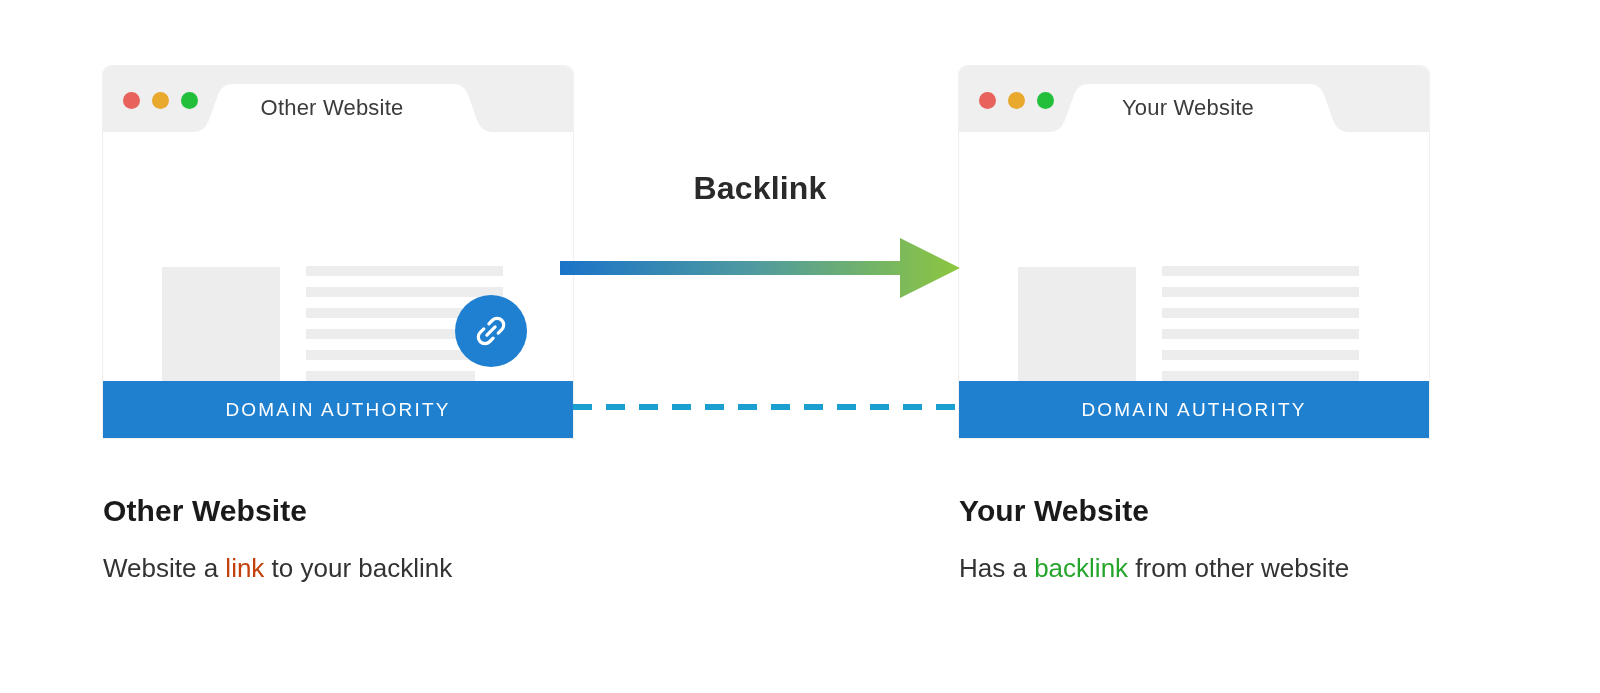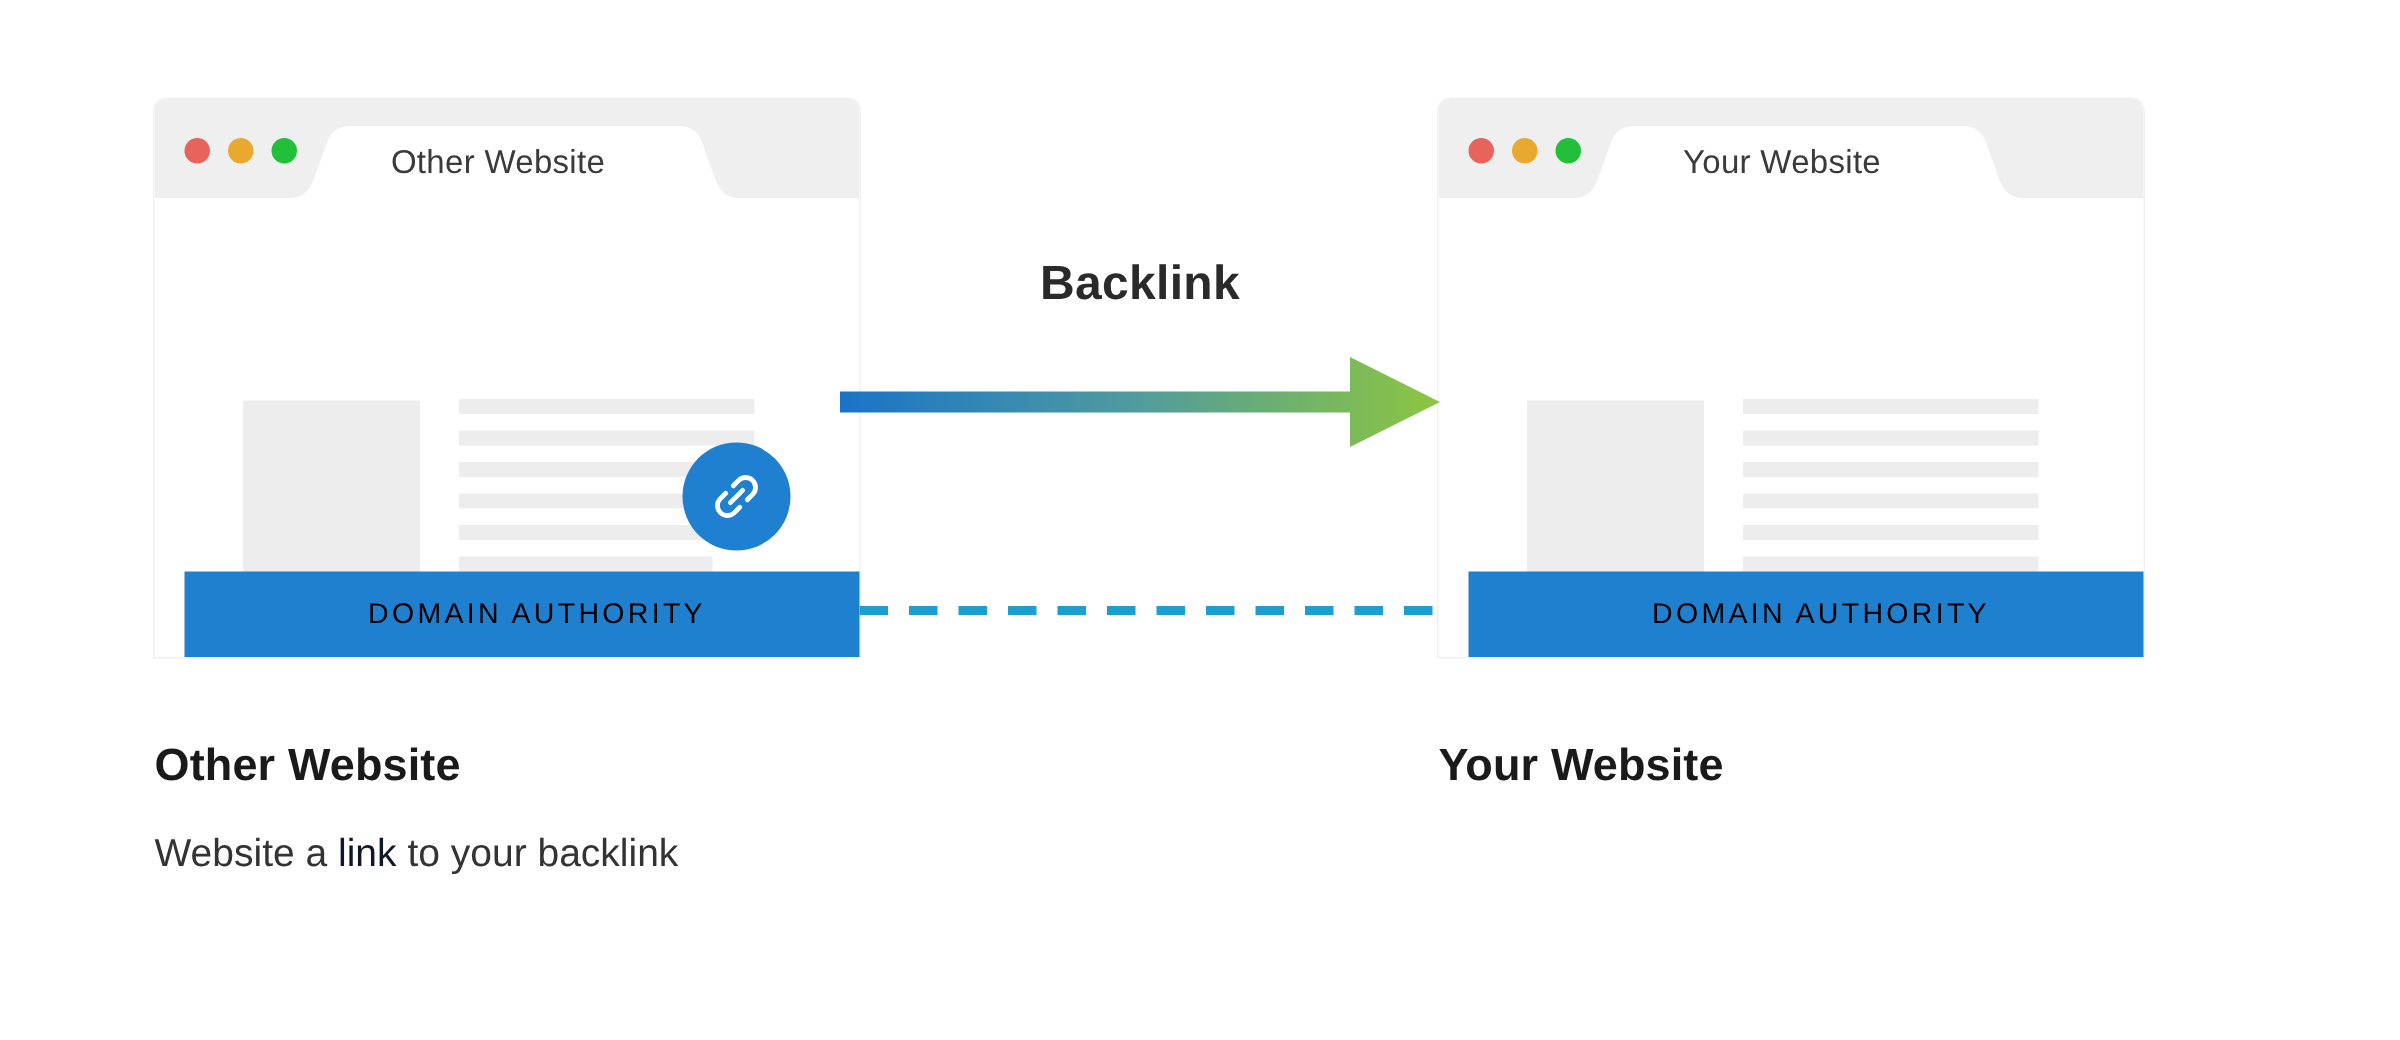--- a/index.html
+++ b/index.html
@@ -127,25 +127,24 @@
   .da-bar {
     position: absolute;
     left: 0;
     bottom: 0;
     width: 100%;
     height: 57px;
     background: #2080d0;
     display: flex;
     align-items: center;
     justify-content: center;
-    color: #000000;
+    color: #ffffff;
     font-size: 19px;
     letter-spacing: 2.2px;
     font-weight: 400;
-    margin-left: 20px;
   }
 
   
   .arrow-wrap {
     position: absolute;
     left: 560px;
     top: 228px;
     width: 400px;
     height: 80px;
   }
@@ -186,21 +185,21 @@
     margin: 0 0 26px 0;
     line-height: 1.1;
   }
   .caption-text {
     font-size: 26px;
     color: #333333;
     line-height: 1.2;
     margin: 0;
     font-weight: 400;
   }
-  .hl-link     { color: #0f172a; }
+  .hl-link     { color: #c2410c; }
   .hl-backlink { color: #25a52b; }
 </style>
 </head>
 <body>
 
 <div class="stage">
 
   <div class="browser left">
 
     <div class="chrome">
@@ -292,15 +291,16 @@
     <line x1="0" y1="3" x2="386" y2="3" stroke="#1b9fd0" stroke-width="6" stroke-dasharray="19 14"></line>
   </svg>
 
   <div class="caption left">
     <h2 class="caption-title">Other Website</h2>
     <p class="caption-text"><span>Website a </span><span class="hl-link">link</span><span> to your backlink</span></p>
   </div>
 
   <div class="caption right">
     <h2 class="caption-title">Your Website</h2>
+    <p class="caption-text"><span>Has a </span><span class="hl-backlink">backlink</span><span> from other website</span></p>
   </div>
 
 </div>
 
 </body></html>

